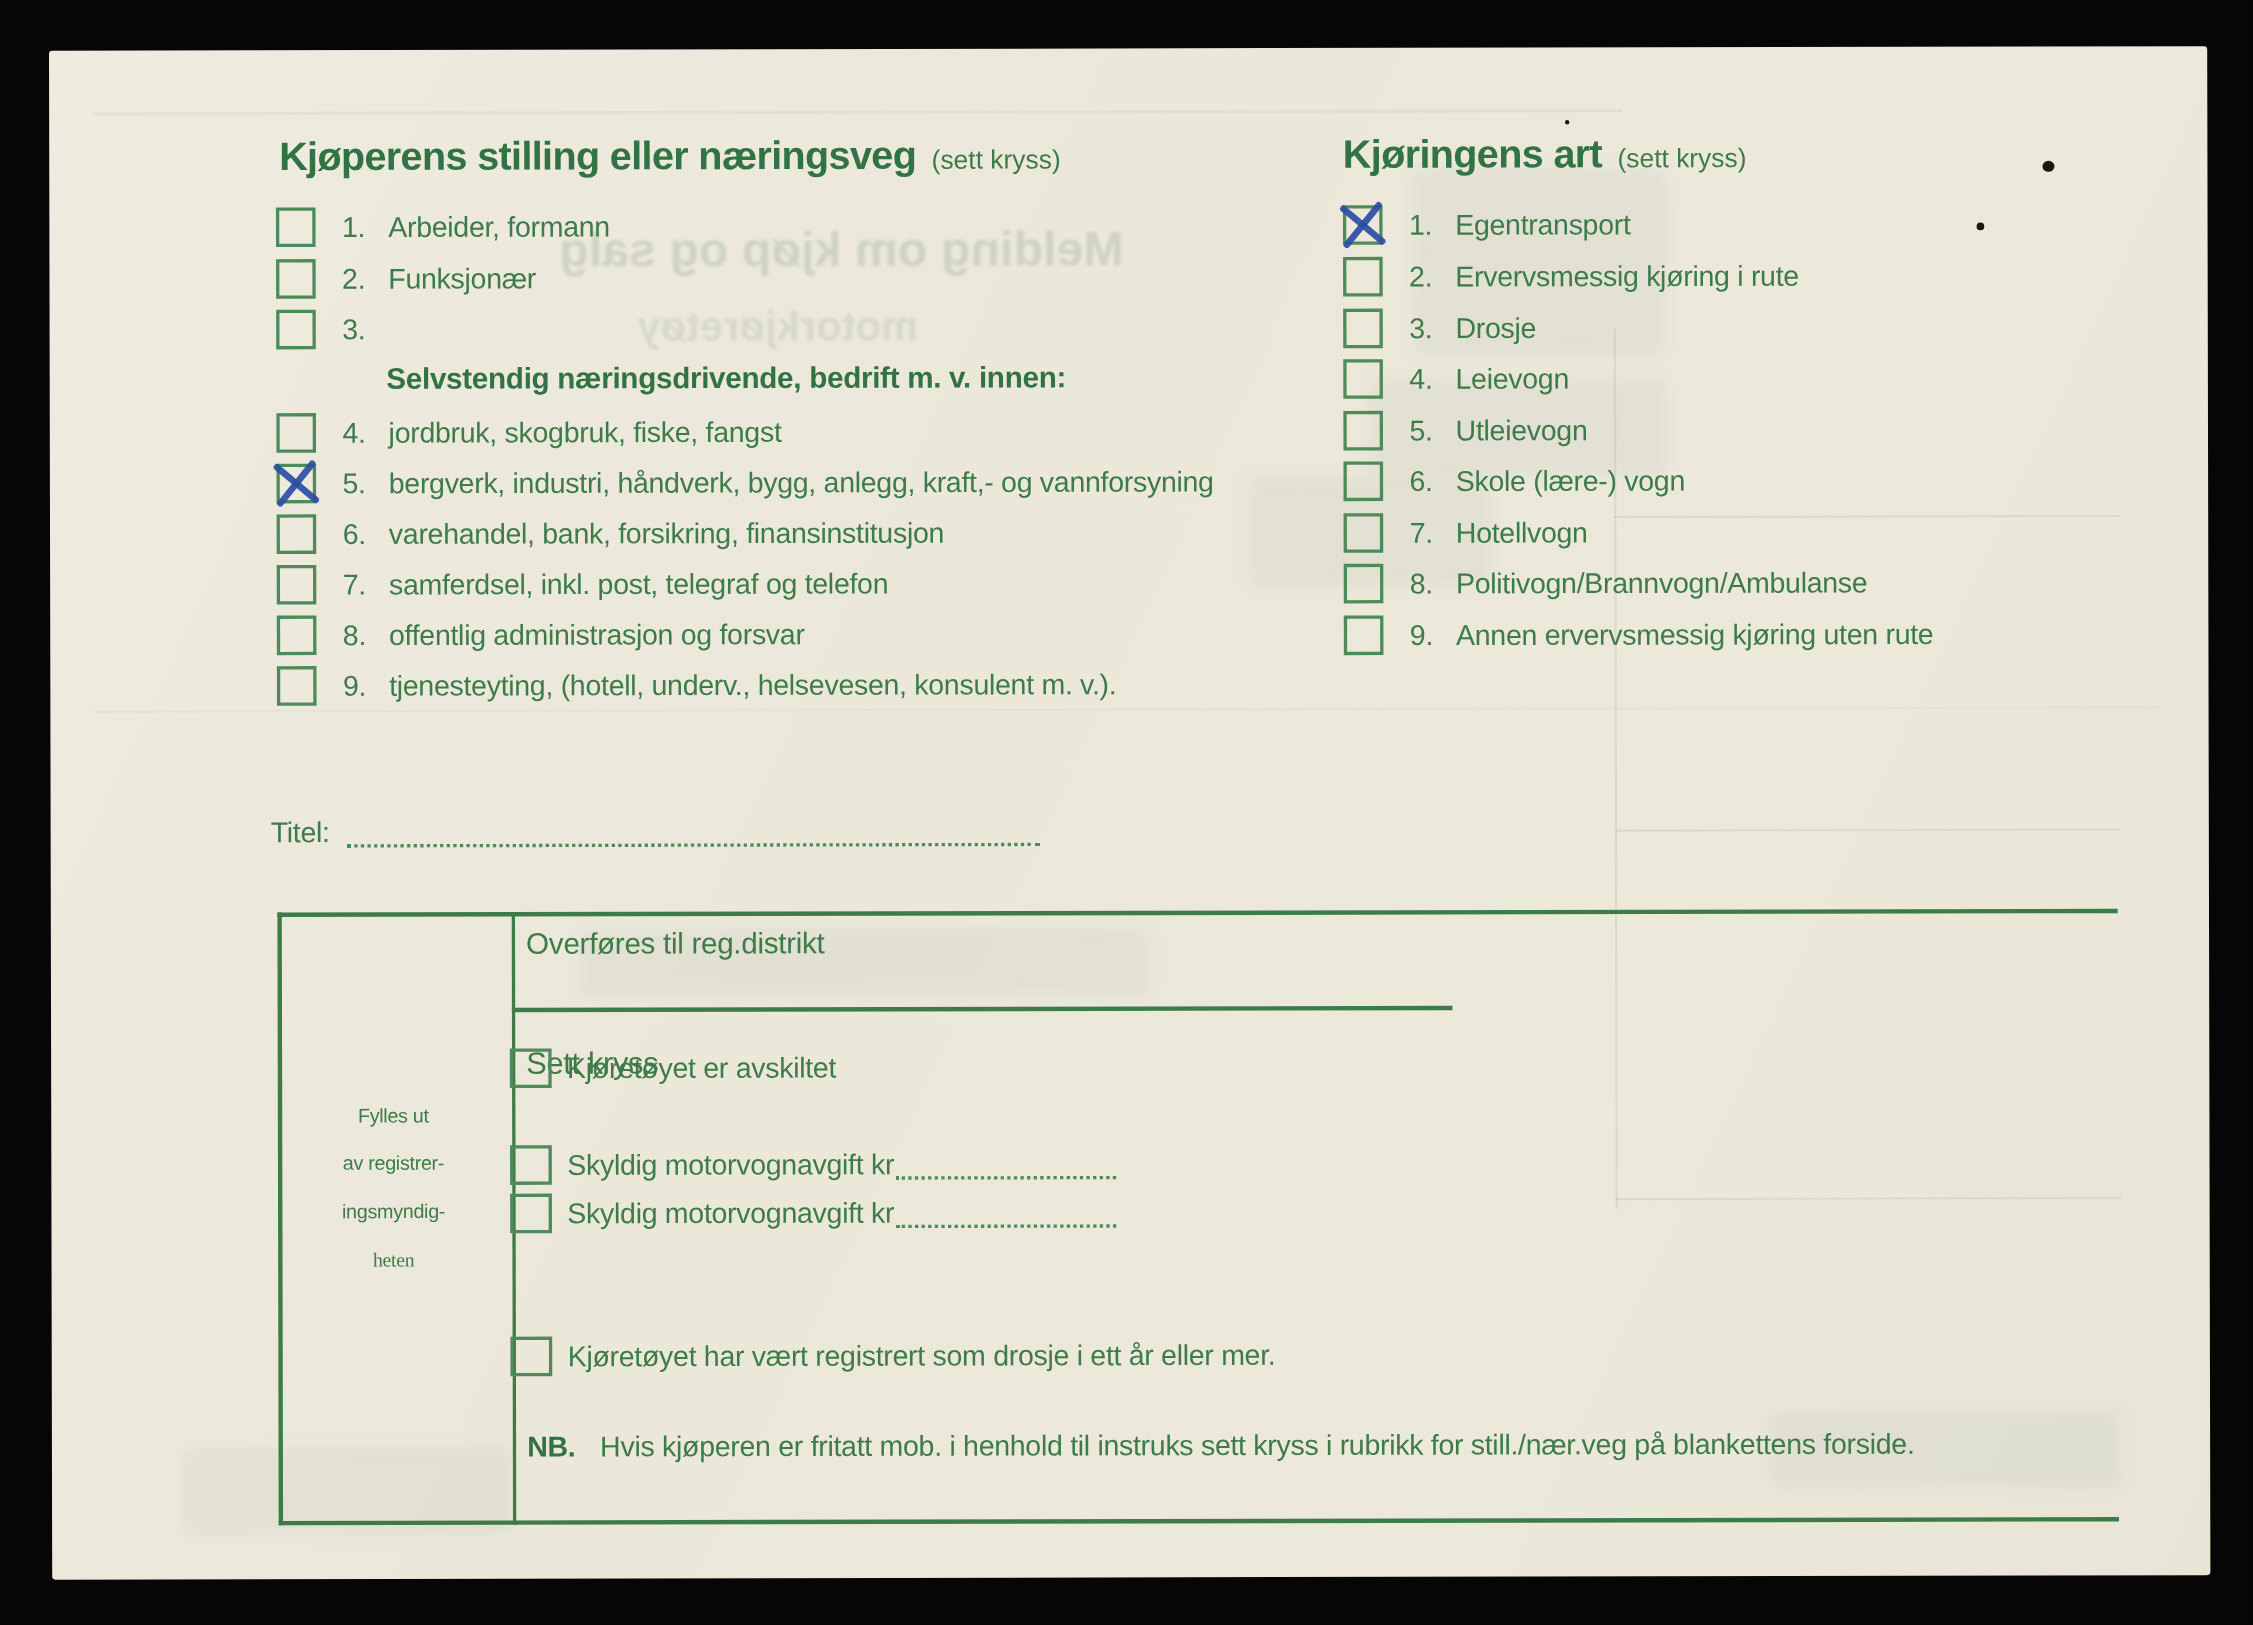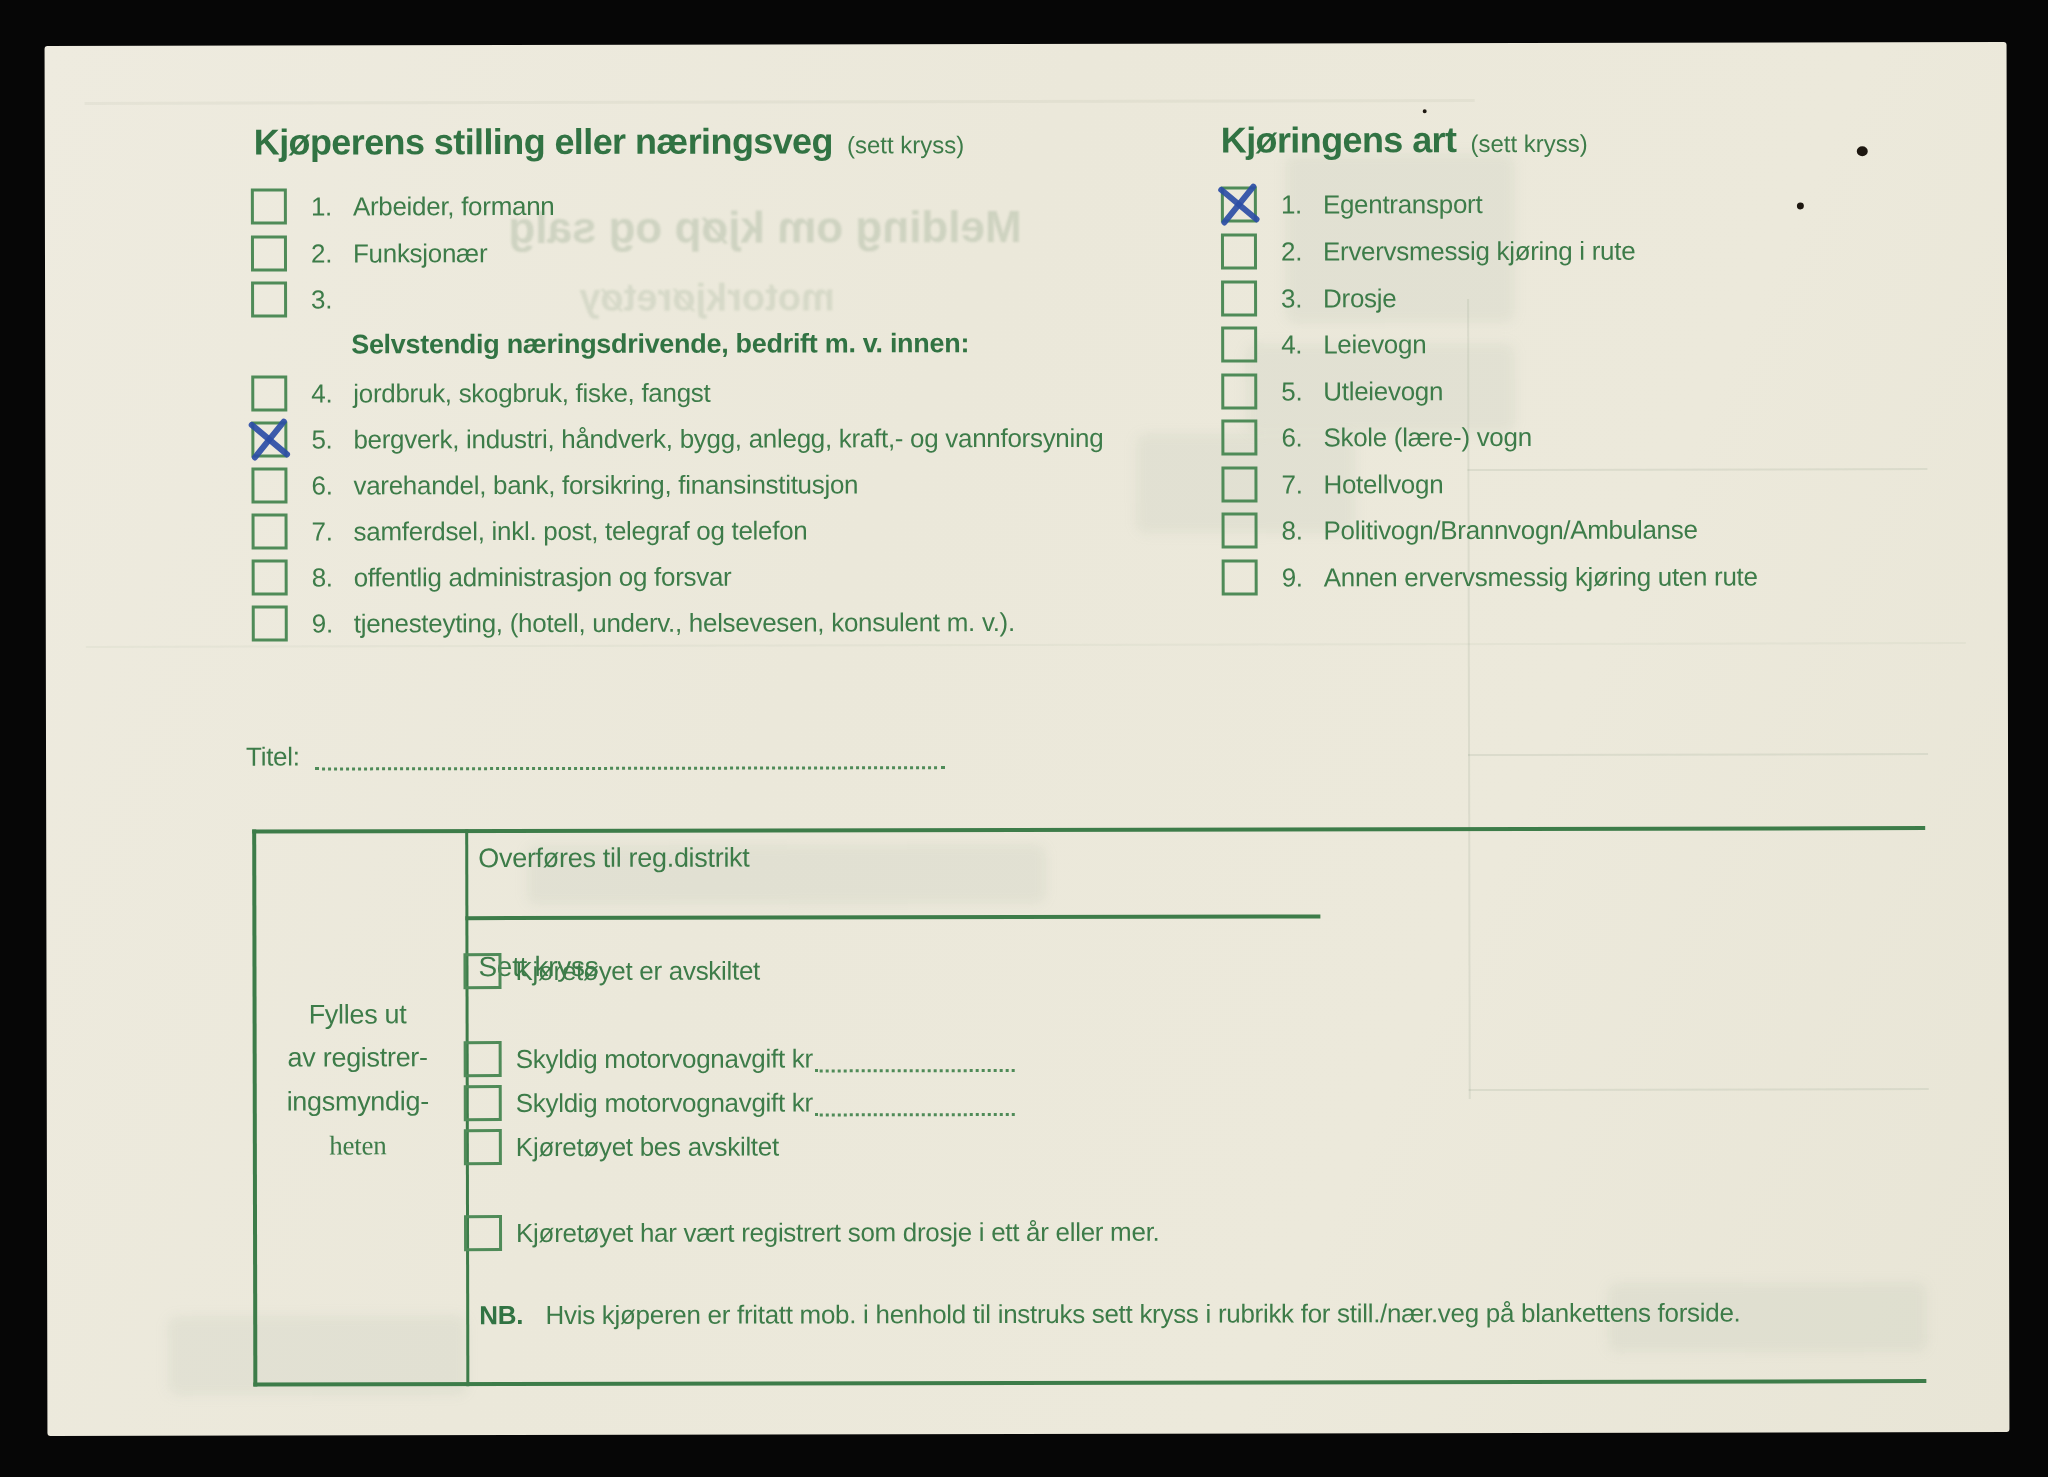--- a/index.html
+++ b/index.html
@@ -24,21 +24,21 @@
   .num{display:inline-block;width:40px;margin-left:24px;font-size:26px;color:#3d7c49;
        letter-spacing:-0.3px;}
   .lbl{font-size:26px;color:#3d7c49;letter-spacing:-0.3px;white-space:nowrap;margin-left:2px;}
   
   #admin-box{position:absolute;left:206px;top:784px;width:1673px;height:557px;
              border-left:4px solid #3d7c49;border-top:4px solid #3d7c49;border-bottom:4px solid #3d7c49;
              box-sizing:border-box;}
   #admin-divider{position:absolute;left:419px;top:784px;width:3px;height:557px;background:#3d7c49;}
   .dots{border-bottom:3px dotted #4f8b58;height:24px;}
   .side-line{position:absolute;left:206px;width:210px;text-align:center;height:40px;
-             line-height:40px;font-size:27px;color:#3d7c49;letter-spacing:-0.3px;}
+             line-height:40px;font-size:18px;color:#3d7c49;letter-spacing:-0.3px;}
   
   .ghost{position:absolute;transform:scaleX(-1);color:rgba(125,150,120,0.26);
          filter:blur(1.3px);font-weight:700;white-space:nowrap;}
   .bleed{position:absolute;background:rgba(110,130,105,0.13);}
   .blob{position:absolute;background:rgba(140,160,135,0.10);filter:blur(6px);border-radius:10px;}
   .speck{position:absolute;background:#1d1710;border-radius:50%;}
 </style>
 </head>
 <body>
 
@@ -194,24 +194,20 @@
     <div class="row" style="left:417px;top:994px;">
       <span class="cb" style="width:38px;"></span>
       <span class="lbl" style="margin-left:14px;">Skyldig motorvognavgift kr</span>
       <span class="dots" style="width:200px;margin-left:2px;"></span>
     </div>
     <div class="row" style="left:417px;top:1038px;">
       <span class="cb" style="width:38px;"></span>
       <span class="lbl" style="margin-left:14px;">Skyldig motorvognavgift kr</span>
       <span class="dots" style="width:200px;margin-left:2px;"></span>
     </div>
-    <div class="row" style="left:417px;top:1082px;">
-      <span class="cb" style="width:38px;"></span>
-      <span class="lbl" style="margin-left:14px;">Kjøretøyet bes avskiltet</span>
-    </div>
     <div class="row" style="left:417px;top:1168px;">
       <span class="cb" style="width:38px;"></span>
       <span class="lbl" style="margin-left:14px;">Kjøretøyet har vært registrert som drosje i ett år eller mer.</span>
     </div>
 
     <div class="abs" style="left:432px;top:1255px;white-space:nowrap;">
       <span class="body-txt" style="font-weight:700;color:#317343;">NB.</span>
       <span class="body-txt" style="margin-left:18px;">Hvis kjøperen er fritatt mob. i henhold til instruks sett kryss i rubrikk for still./nær.veg på blankettens forside.</span>
     </div>
 

